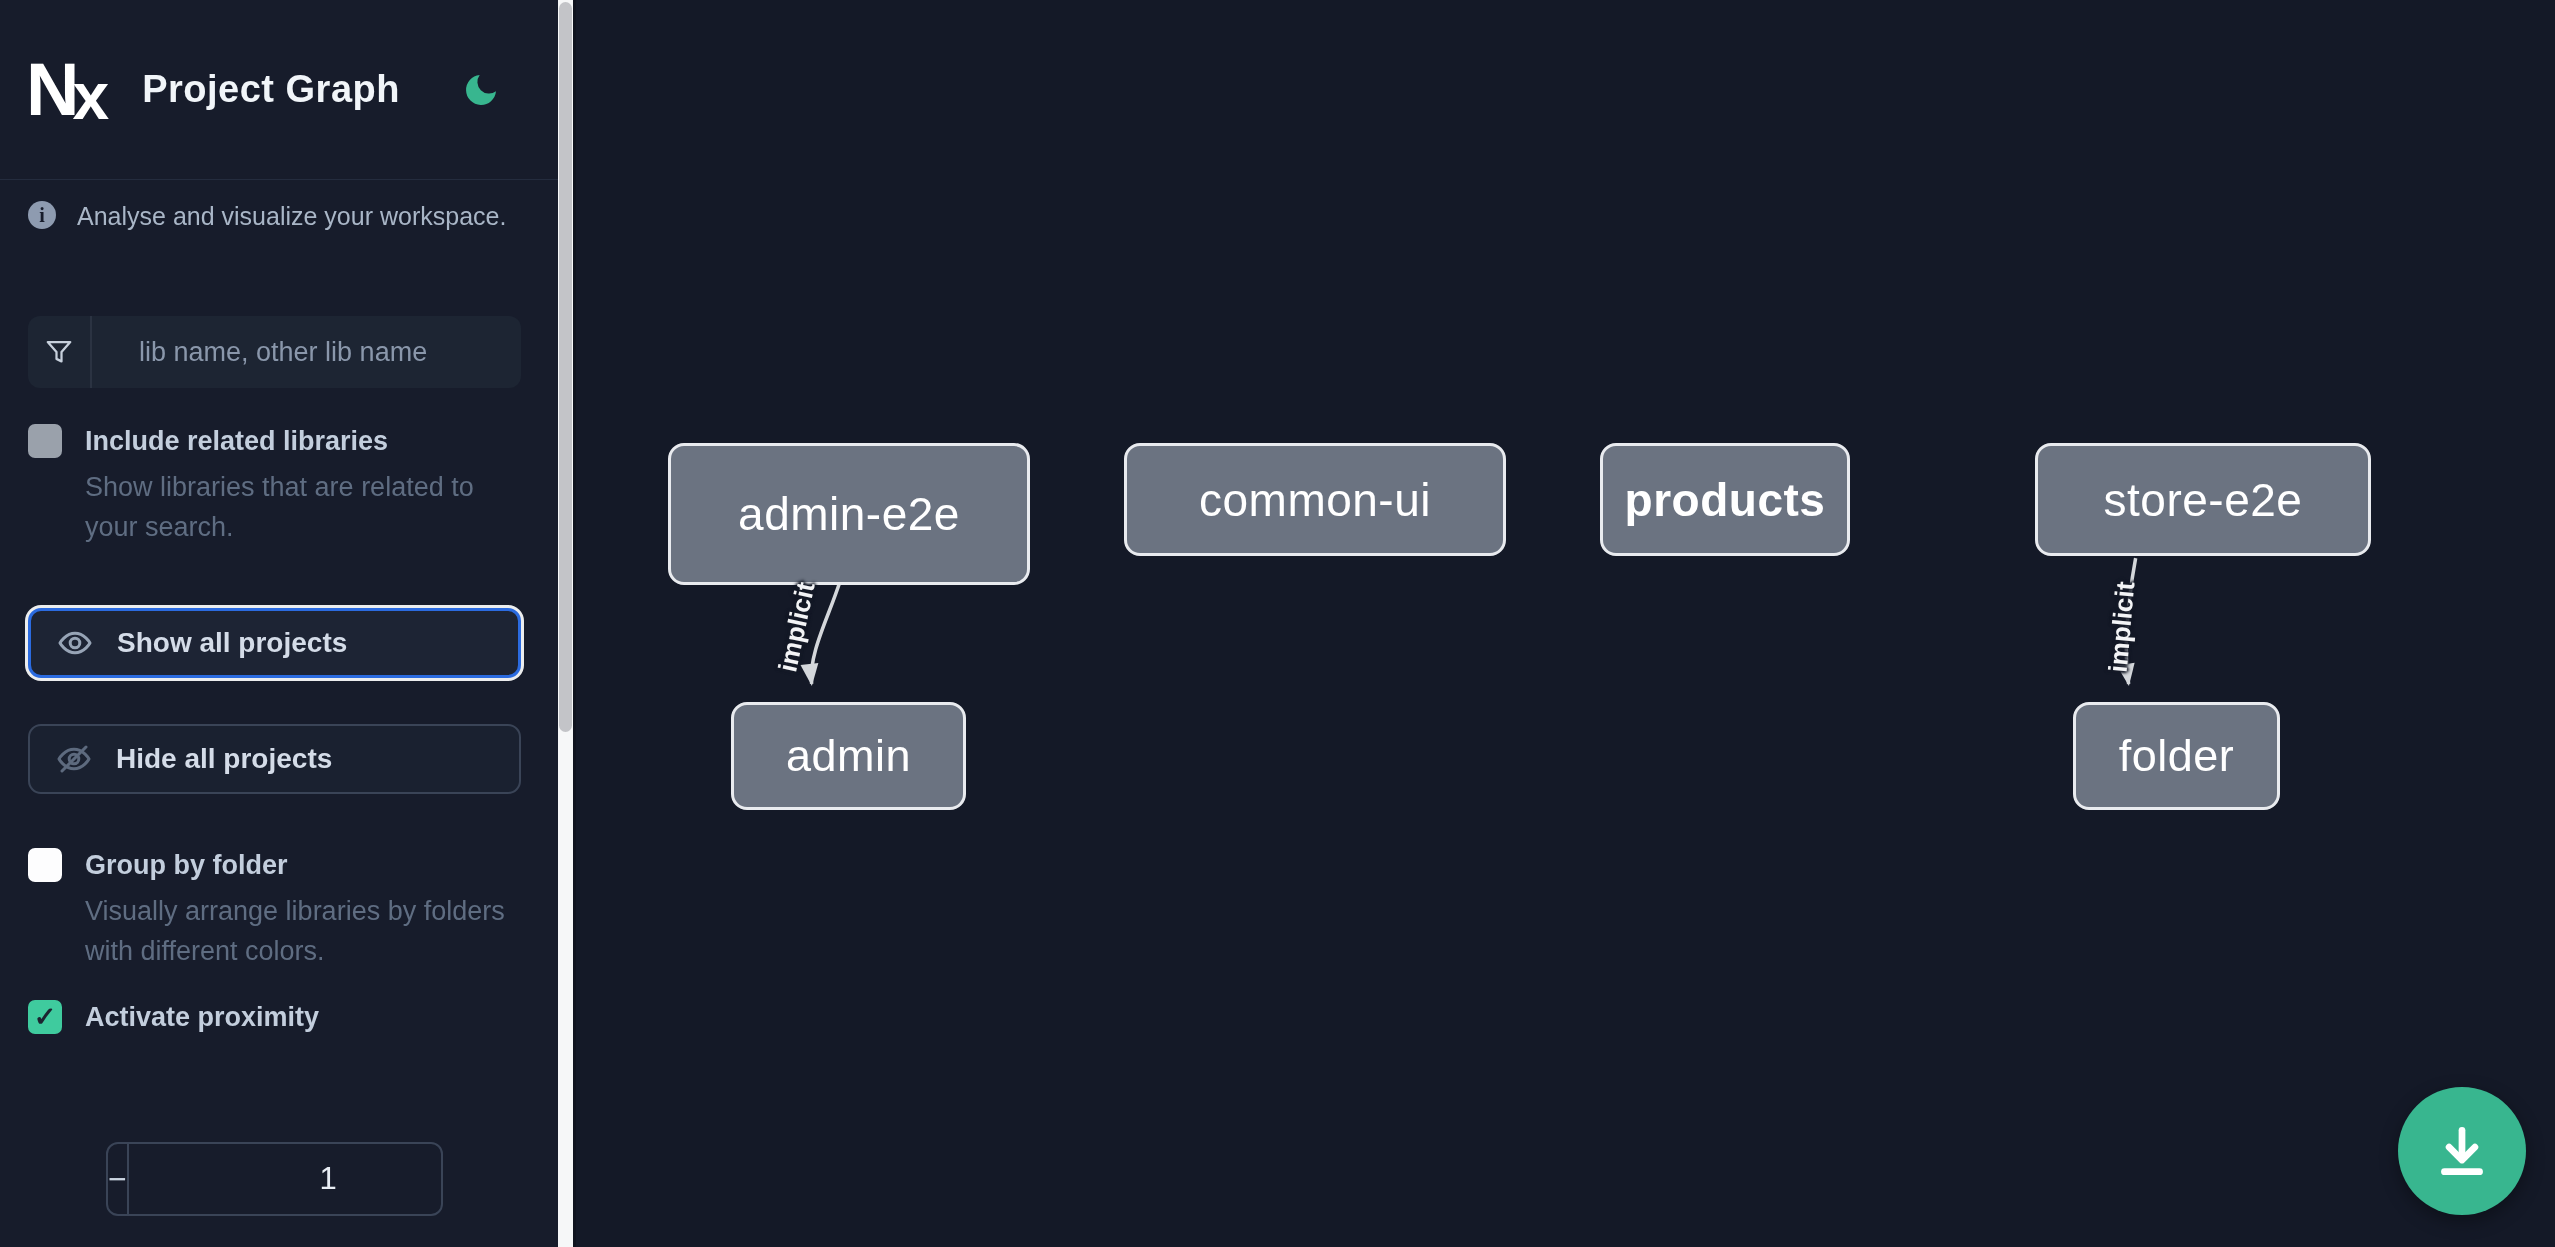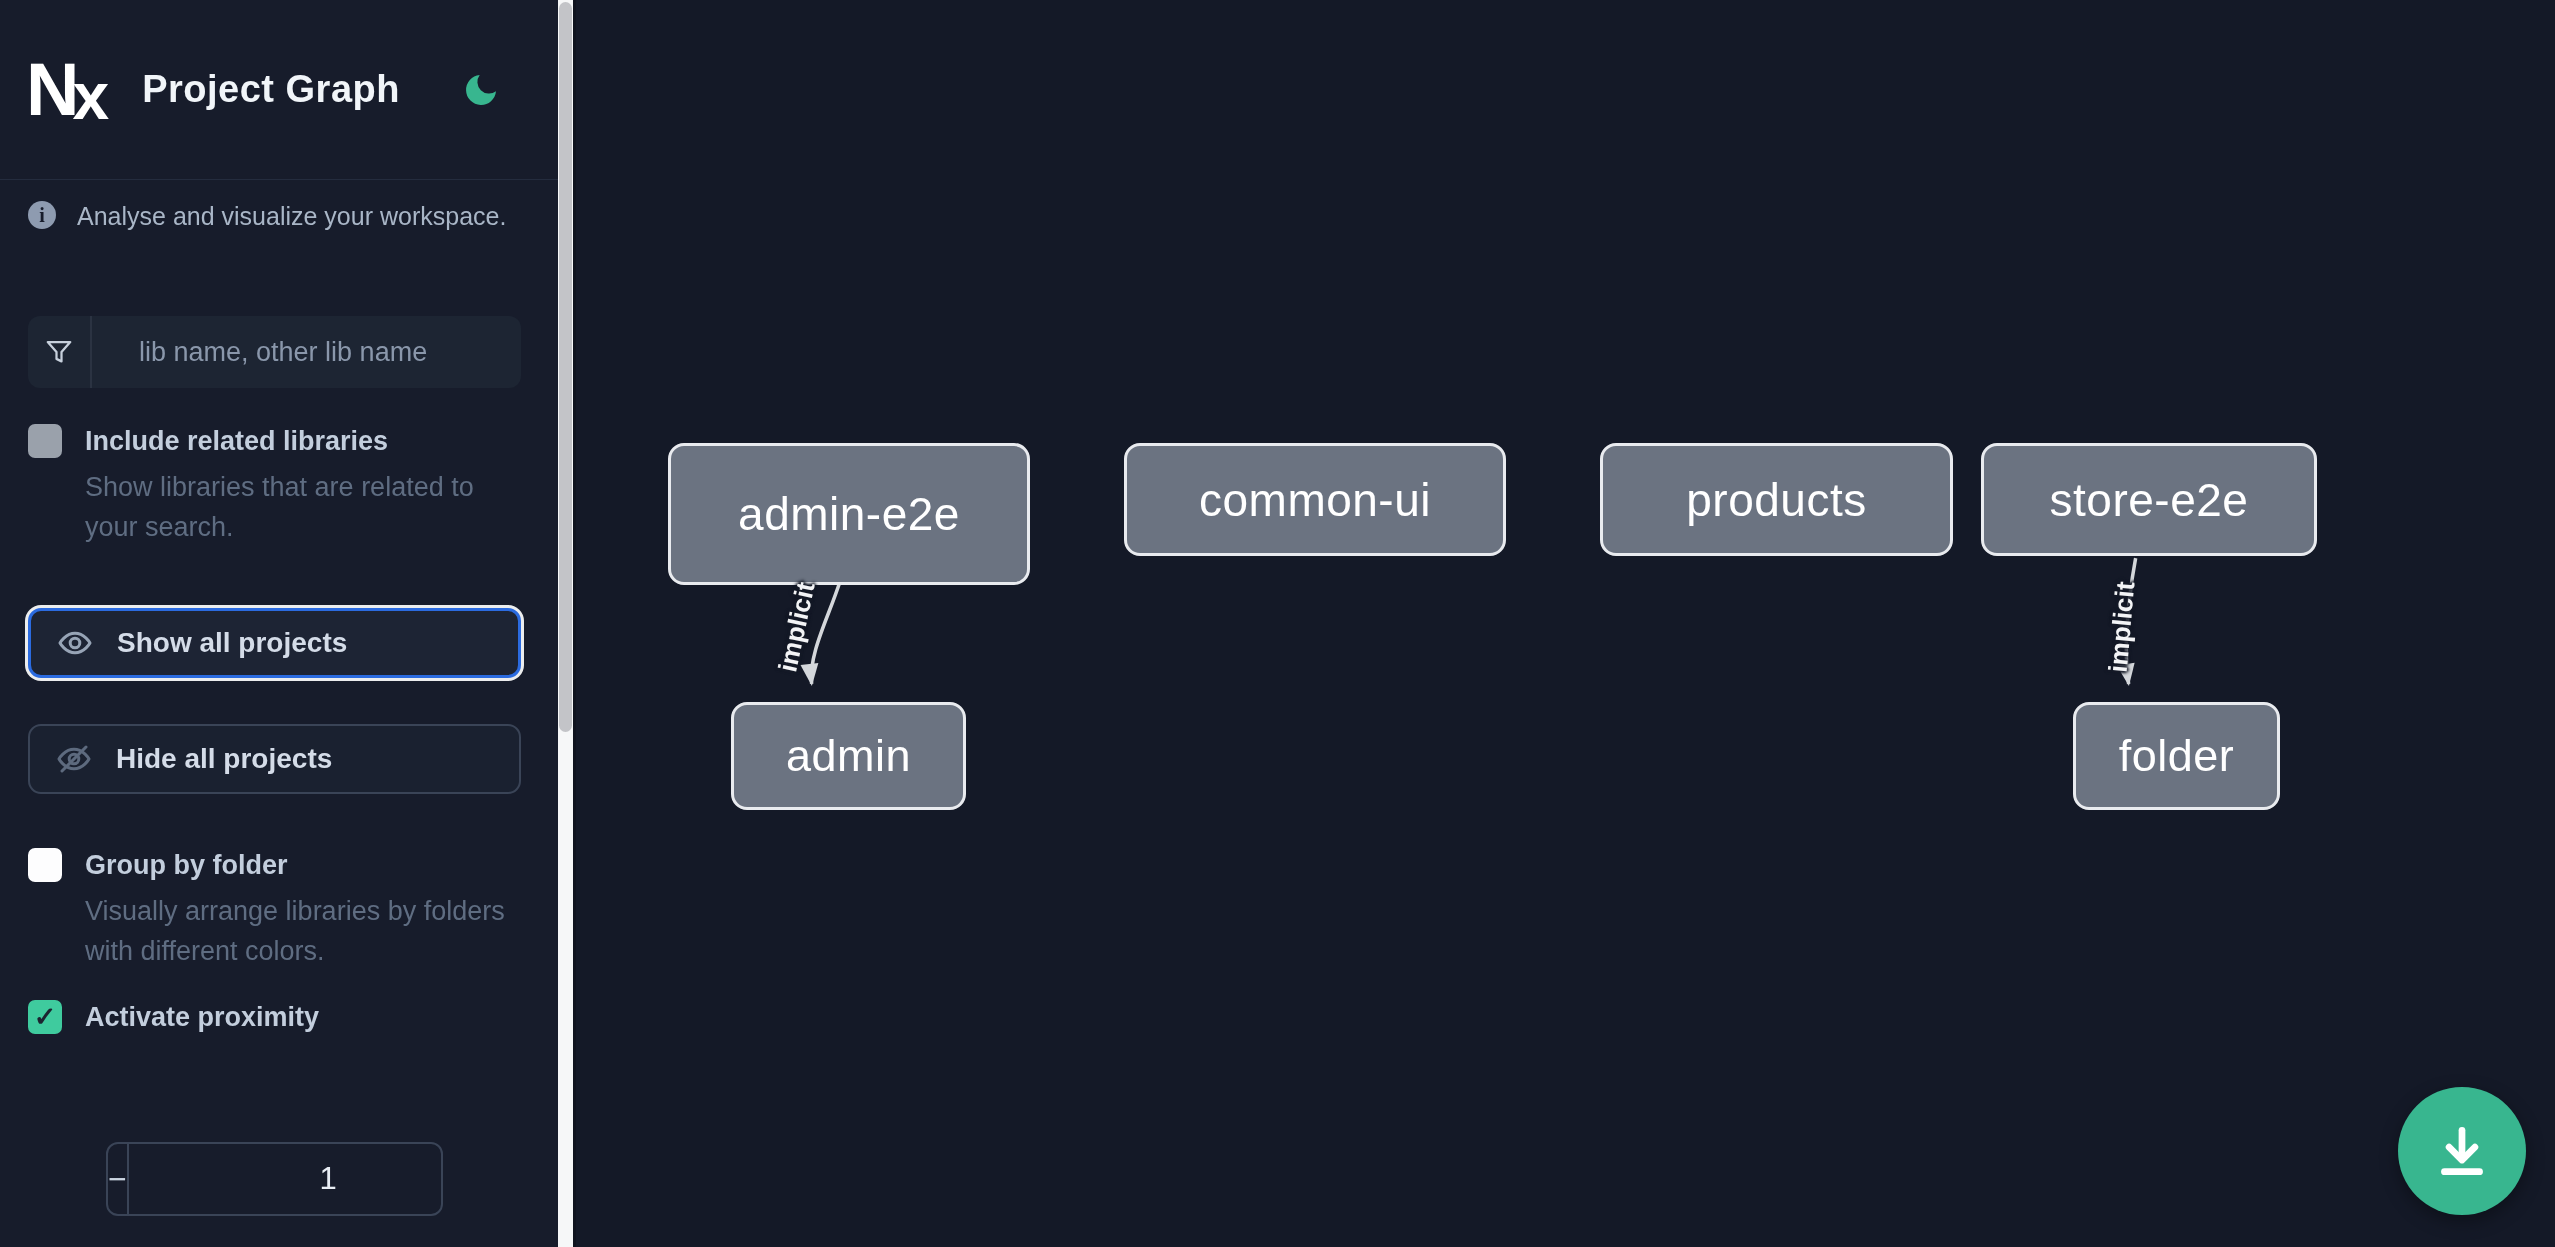--- a/index.html
+++ b/index.html
@@ -105,22 +105,22 @@
   .edges-svg { position:absolute; inset:0; width:100%; height:100%; }
 
   .graph-node {
     position:absolute; display:flex; align-items:center; justify-content:center;
     background:var(--node-fill,#6b7381);
     border:3px solid var(--node-border,#e9ebef);
     border-radius:16px; color:#fff; font-size:46px; letter-spacing:.5px; cursor:pointer;
   }
   .node-admin-e2e { left:92px;  top:443px; width:362px; height:142px; }
   .node-common-ui { left:548px; top:443px; width:382px; height:113px; }
-  .node-products  { left:1024px;top:443px; width:353px; height:113px; }
-  .node-store-e2e { left:1405px;top:443px; width:336px; height:113px; }
+  .node-products  { left:1024px;top:443px; width:250px; height:113px;font-weight:bold; }
+  .node-store-e2e { left:1459px;top:443px; width:336px; height:113px; }
   .node-admin     { left:155px; top:702px; width:235px; height:108px; font-size:45px; }
   .node-store     { left:1497px;top:702px; width:207px; height:108px; font-size:45px; }
 
   .edge-label {
     position:absolute; font-size:26px; font-weight:700; color:#f3f4f6; white-space:nowrap;
     text-shadow:-2px 0 3px #161b28, 2px 0 3px #161b28, 0 -2px 3px #161b28, 0 2px 3px #161b28;
   }
   .edge-label-1 { left:221px; top:627px; transform:translate(-50%,-50%) rotate(-78deg); }
   .edge-label-2 { left:1546px; top:627px; transform:translate(-50%,-50%) rotate(-85deg); }
 

